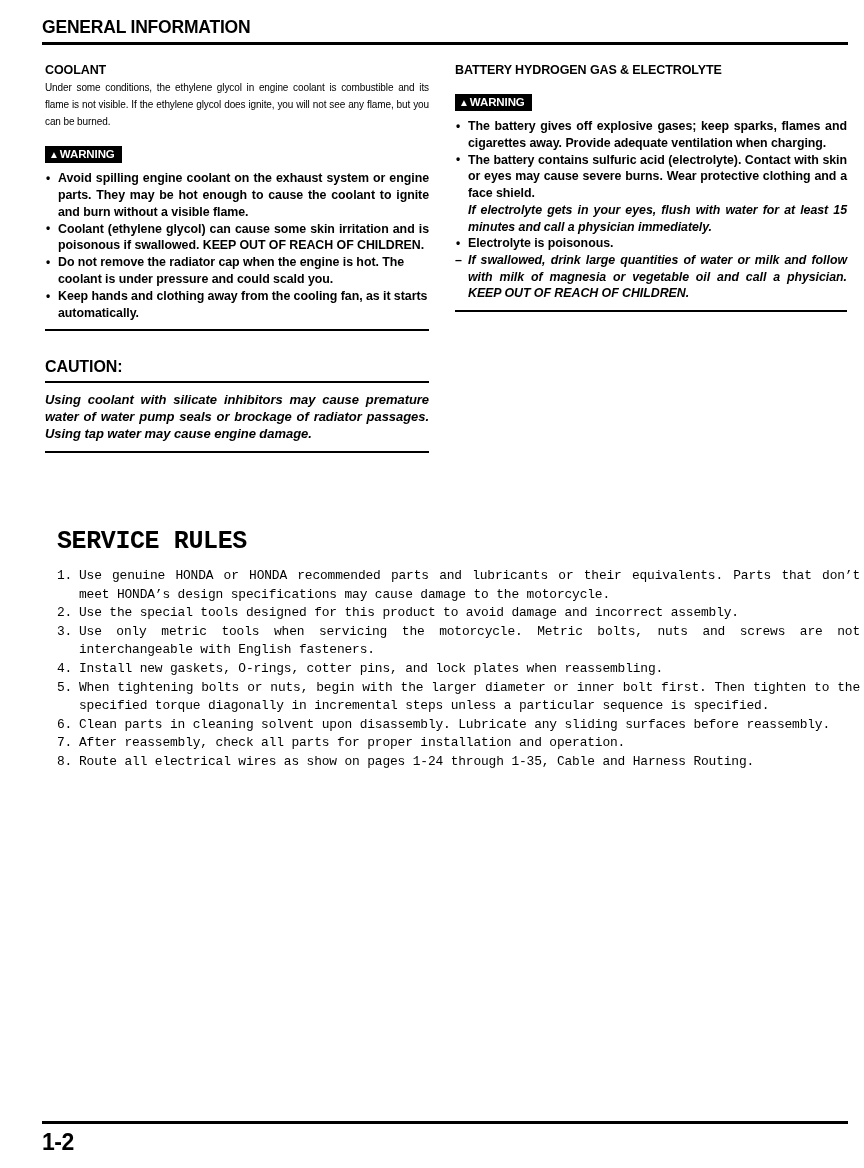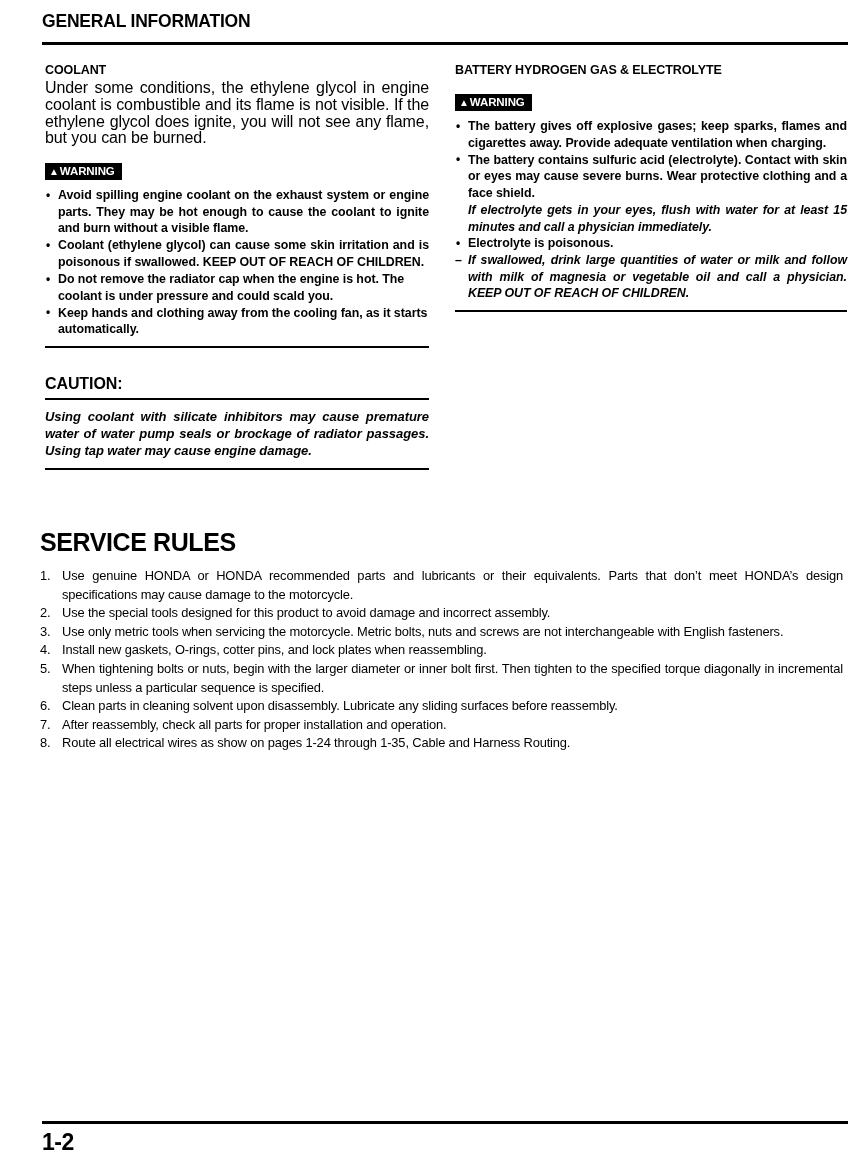--- a/index.html
+++ b/index.html
@@ -20,21 +20,21 @@
     position: absolute;
     left: 0; top: 0;
     width: 864px;
     height: 1168px;
   }
 
   
   .page-header {
     position: absolute;
     left: 42px;
-    top: 10px;
+    top: 16px;
     width: 806px;
   }
   .page-header-title {
     font-size: 17.5px;
     font-weight: bold;
     letter-spacing: -0.2px;
     line-height: 22px;
     white-space: nowrap;
   }
   .header-rule {
@@ -62,21 +62,21 @@
 
   .sub-head {
     font-size: 12.5px;
     font-weight: bold;
     letter-spacing: -0.1px;
     line-height: 16px;
     margin: 0 0 2px 0;
   }
 
   .body-para {
-    font-size: 16px;
+    font-size: 10px;
     line-height: 16.8px;
     text-align: justify;
     margin: 0;
     letter-spacing: -0.1px;
   }
 
   
   .warn-head {
     position: relative;
     height: 17px;
@@ -209,23 +209,24 @@
   }
   .caution-rule-bottom {
     height: 2px;
     background: #000;
     margin-top: 9px;
   }
 
   
   .service-section {
     position: absolute;
-    left: 40px;
+    left: 57px;
     top: 527px;
     width: 803px;
+    font-family: Liberation Mono, monospace;
   }
   .service-title {
     font-size: 25px;
     font-weight: bold;
     letter-spacing: -0.4px;
     line-height: 30px;
     margin: 0 0 10px 0;
   }
   .rules-list {
     list-style: none;

